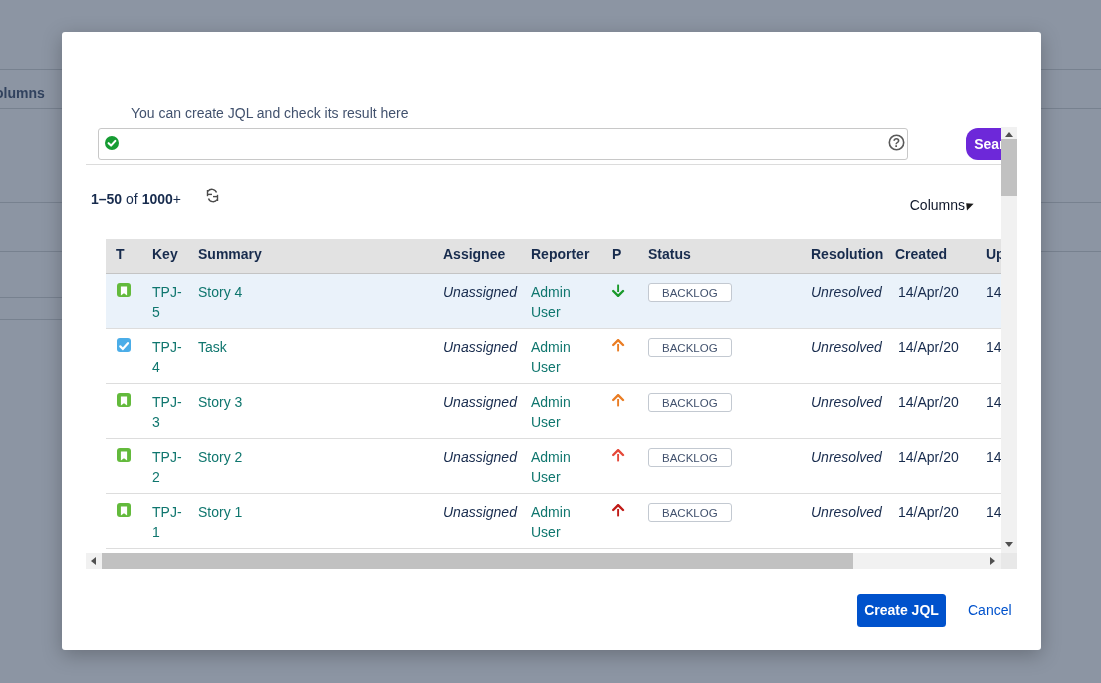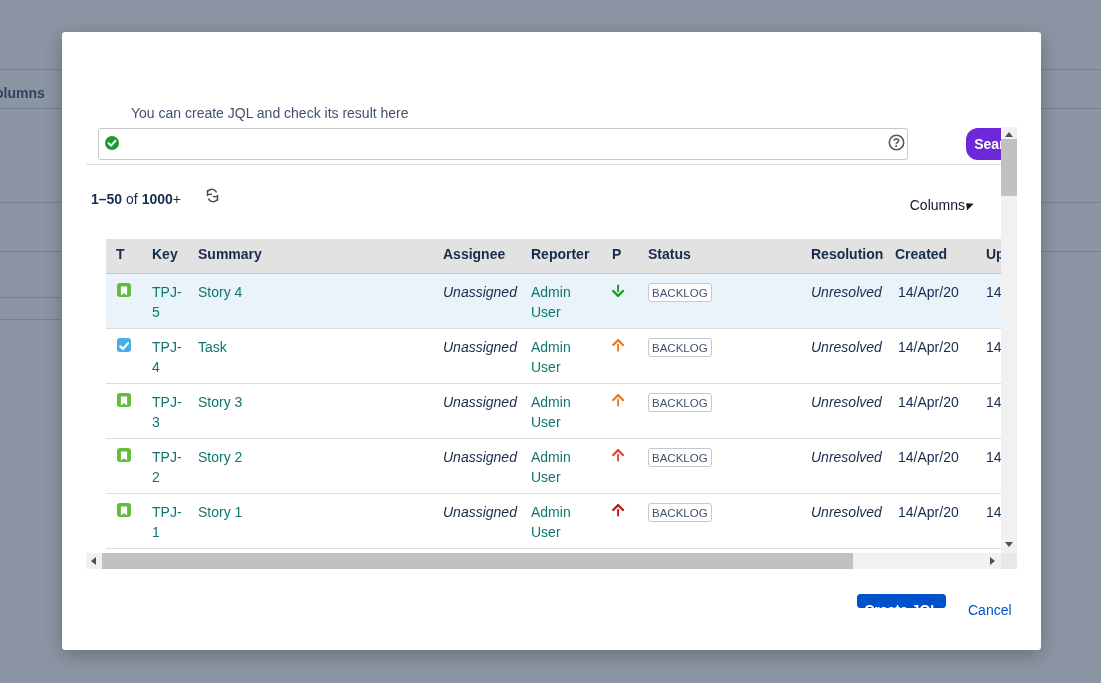--- a/index.html
+++ b/index.html
@@ -25,29 +25,29 @@
   .coltri { position:absolute; right:27px; top:76px; }
   table.issues { position:absolute; left:20px; top:112px; border-collapse:collapse; table-layout:fixed; width:965px; }
   table.issues th { background:#E2E2E2; border-bottom:1px solid #C4C4C4; font-size:14px; font-weight:bold; color:#172B4D;
                     text-align:left; padding:0 6px 3px; height:34px; vertical-align:middle; }
   table.issues td { border-bottom:1px solid #DDDDDD; font-size:14px; color:#172B4D; vertical-align:top;
                     padding:8px 6px 6px; height:54px; line-height:20px; }
   tr.hl td { background:#EAF2FA; }
   a.lnk { color:#0f766e; text-decoration:none; }
   .ital { font-style:italic; }
   .typeicon { display:block; margin:1px 0 0 5px; width:14px; height:14px; border-radius:3px; }
-  .lozenge { display:inline-block; border:1px solid #C3C9D1; border-radius:3px; background:#fff; padding:0 3px; margin-top:-1px;
+  .lozenge { display:inline-block; border:1px solid #C3C9D1; border-radius:3px; background:#fff; padding:0 13px; margin-top:-1px;
              height:19px; line-height:18px; font-size:11.5px; color:#42526E; letter-spacing:0; }
   .vscroll { position:absolute; left:915px; top:0; width:16px; height:426px; background:#F1F1F1; }
   .vthumb { position:absolute; left:0; top:12px; width:16px; height:57px; background:#C1C1C1; }
   .hscroll { position:absolute; left:0; top:426px; width:915px; height:16px; background:#F1F1F1; }
   .hthumb { position:absolute; left:16px; top:0; width:751px; height:16px; background:#C1C1C1; }
   .corner { position:absolute; left:915px; top:426px; width:16px; height:16px; background:#E8E8E8; }
   .sarrow { position:absolute; width:0; height:0; }
-  .createbtn { position:absolute; left:795px; top:562px; width:89px; height:14px; background:#0052CC; border-radius:3.5px;
+  .createbtn { position:absolute; left:795px; top:562px; width:89px; height:33px; background:#0052CC; border-radius:3.5px;
                color:#fff; font-size:14px; font-weight:bold; text-align:center; line-height:32px; }
   .cancel { position:absolute; left:906px; top:570px; font-size:14px; color:#0052CC; }
 </style>
 </head>
 <body>
 
   <div class="bgline" style="left:0; top:69px; width:62px;"></div>
   <div class="bgline" style="left:0; top:108px; width:62px;"></div>
   <div class="bgline" style="left:0; top:202px; width:62px;"></div>
   <div class="bgline" style="left:0; top:251px; width:62px;"></div>

